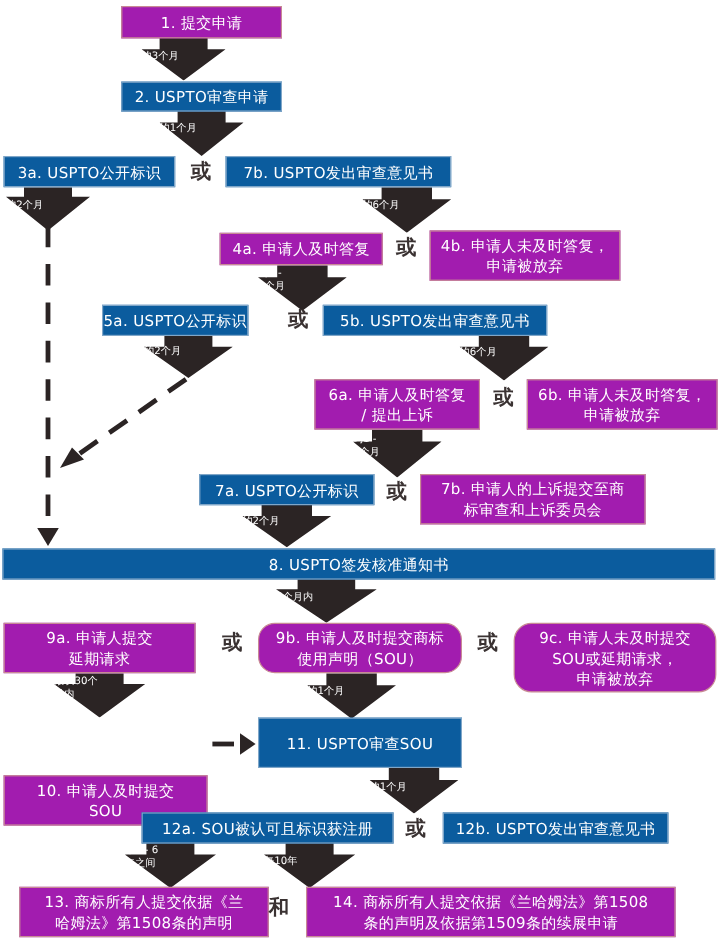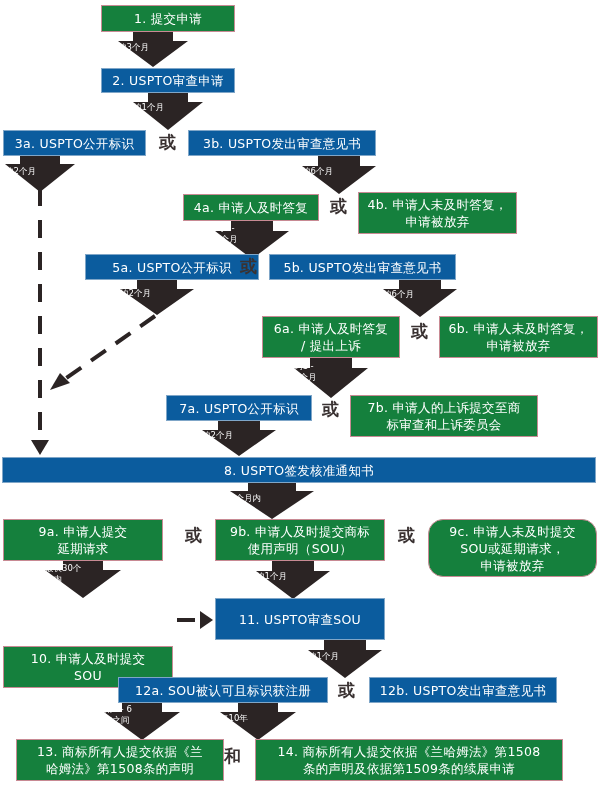--- a/index.html
+++ b/index.html
@@ -1,21 +1,21 @@
 <!DOCTYPE html>
 <html><head>
 <meta charset="utf-8">
 <style>
   html, body { margin:0; padding:0; background:#ffffff; }
   body { width:600px; height:789px; position:relative; overflow:hidden;
          font-family:"DejaVu Sans", sans-serif; }
   .box { position:absolute; color:#fff; font-size:12.5px; line-height:17px;
          display:flex; align-items:center; justify-content:center; text-align:center;
          box-sizing:border-box; white-space:pre-line; letter-spacing:0.3px; }
-  .red { background:#15803d; border:1px solid #c88a94; }
+  .red { background:#a21caf; border:1px solid #c88a94; }
   .blue { background:#0b5c9e; border:1px solid #7fa6c8; }
   .or { position:absolute; font-weight:bold; font-size:17px; color:#3a3232; }
   .arrow { position:absolute; }
   .arrow svg { position:absolute; left:0; top:0; }
   .arrow .lbl { position:absolute; left:0; width:100%; color:#fff;
                 font-size:8.5px; line-height:11px; white-space:pre-line; }
   svg.overlay { position:absolute; left:0; top:0; pointer-events:none; }
 </style>
 </head>
 <body>
@@ -121,42 +121,42 @@
   <svg width="76" height="38">
       <polygon points="18,0 58,0 58,10 76,10 38,38 0,10 18,10" fill="#2b2424"></polygon>
     </svg>
   <div class="lbl" style="top:11px">每10年</div>
 </div>
 
 <div class="box red" style="left:101px;top:5px;width:134px;height:27px;">1. 提交申请</div>
 <div class="box blue" style="left:101px;top:68px;width:134px;height:25px;">2. USPTO审查申请</div>
 <div class="box blue" style="left:3px;top:130px;width:143px;height:26px;">3a. USPTO公开标识</div>
 <div class="or" style="left:159px;top:131px;">或</div>
-<div class="box blue" style="left:188px;top:130px;width:188px;height:26px;">3b. USPTO发出审查意见书</div>
+<div class="box blue" style="left:188px;top:130px;width:188px;height:26px;">7b. USPTO发出审查意见书</div>
 <div class="box red" style="left:183px;top:194px;width:136px;height:27px;">4a. 申请人及时答复</div>
 <div class="or" style="left:330px;top:195px;">或</div>
 <div class="box red" style="left:358px;top:192px;width:159px;height:42px;">4b. 申请人未及时答复，
 申请被放弃</div>
-<div class="box blue" style="left:85px;top:254px;width:174px;height:26px;">5a. USPTO公开标识</div>
+<div class="box blue" style="left:85px;top:254px;width:122px;height:26px;">5a. USPTO公开标识</div>
 <div class="or" style="left:240px;top:255px;">或</div>
 <div class="box blue" style="left:269px;top:254px;width:187px;height:26px;">5b. USPTO发出审查意见书</div>
 <div class="box red" style="left:262px;top:316px;width:138px;height:42px;">6a. 申请人及时答复
 / 提出上诉</div>
 <div class="or" style="left:411px;top:320px;">或</div>
 <div class="box red" style="left:439px;top:316px;width:159px;height:42px;">6b. 申请人未及时答复，
 申请被放弃</div>
 <div class="box blue" style="left:166px;top:395px;width:146px;height:26px;">7a. USPTO公开标识</div>
 <div class="or" style="left:322px;top:398px;">或</div>
 <div class="box red" style="left:350px;top:395px;width:188px;height:42px;">7b. 申请人的上诉提交至商
 标审查和上诉委员会</div>
 <div class="box blue" style="left:2px;top:457px;width:594px;height:26px;">8. USPTO签发核准通知书</div>
 <div class="box red" style="left:3px;top:519px;width:160px;height:42px;">9a. 申请人提交
 延期请求</div>
 <div class="or" style="left:185px;top:524px;">或</div>
-<div class="box red" style="left:215px;top:519px;width:170px;height:42px;">9b. 申请人及时提交商标
+<div class="box red" style="left:215px;top:519px;width:170px;height:42px;border-radius:14px;">9b. 申请人及时提交商标
 使用声明（SOU）</div>
 <div class="or" style="left:398px;top:524px;">或</div>
 <div class="box red" style="left:428px;top:519px;width:169px;height:58px;border-radius:15px;">9c. 申请人未及时提交
 SOU或延期请求，
 申请被放弃</div>
 <div class="box red" style="left:3px;top:598px;width:170px;height:42px;margin-top:48px;">10. 申请人及时提交
 SOU</div>
 <div class="box blue" style="left:215px;top:598px;width:170px;height:42px;">11. USPTO审查SOU</div>
 <div class="box blue" style="left:118px;top:677px;width:210px;height:26px;">12a. SOU被认可且标识获注册</div>
 <div class="or" style="left:338px;top:679px;">或</div>

